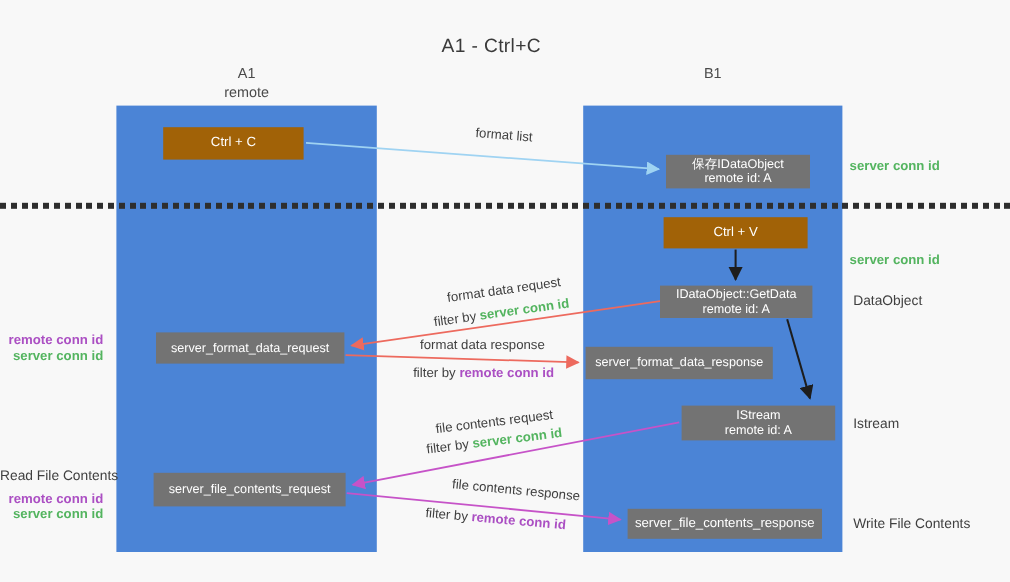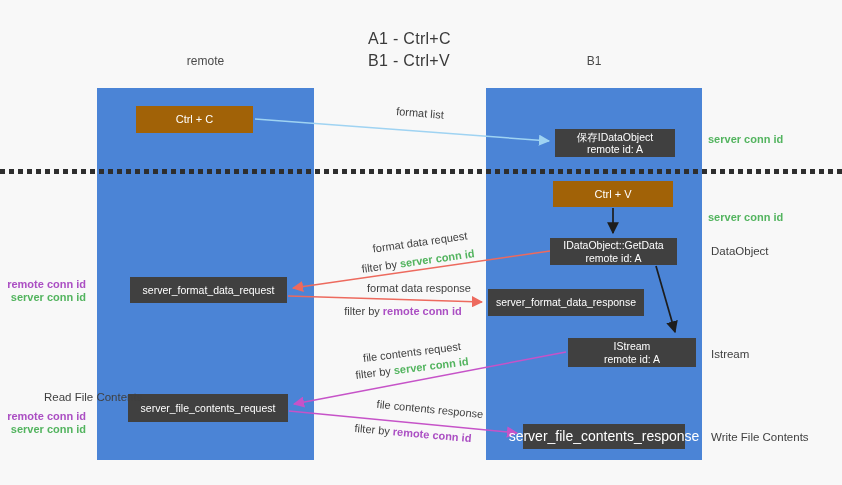--- a/index.html
+++ b/index.html
@@ -17,45 +17,45 @@
   .hdr-b{left:486px;width:216px;}
 
   .dotted{position:absolute;left:0;top:169px;width:842px;height:5px;
     background:repeating-linear-gradient(90deg,#2e2e2e 0 5px,transparent 5px 9px);}
 
   svg#arrows{position:absolute;left:0;top:0;z-index:2;}
 
   .box{position:absolute;z-index:3;display:flex;flex-direction:column;align-items:center;justify-content:center;
        color:#fff;text-align:center;font-size:11px;line-height:1.18;}
   .box.green{background:#a16207;}
-  .box.orange{background:#404040;}
+  .box.orange{background:#737373;}
   .box .ln{display:block;font-size:10.5px;}
   .box .single{font-size:11px;}
 
   .elabel{position:absolute;z-index:4;font-size:11px;color:#3f3f3f;text-align:center;white-space:nowrap;}
   .id-green{color:#53b45f;font-weight:bold;}
   .id-purple{color:#ab4fc3;font-weight:bold;}
 
   .side{position:absolute;z-index:4;font-size:11px;white-space:nowrap;font-weight:bold;line-height:13px;}
   .side.gray{color:#3f3f3f;font-weight:normal;font-size:11.5px;}
   .side.green{color:#53b45f;}
   .side.purple{color:#ab4fc3;}
   .left-align{left:0;width:86px;text-align:right;}
 </style>
 </head>
 <body>
 
 <div id="stage">
 
   <div class="title">
     <div>A1 - Ctrl+C</div>
-    <div>B1 - Ctrl+V</div>
   </div>
 
   <div class="hdr hdr-a">
+    <div>A1</div>
     <div>remote</div>
   </div>
   <div class="hdr hdr-b">
     <div>B1</div>
   </div>
 
   <div class="lane lane-a"></div>
   <div class="lane lane-b"></div>
 
   <div class="dotted"></div>
@@ -113,31 +113,31 @@
   <div class="box orange" style="left:568px;top:338px;width:128px;height:29px;">
     <span class="ln">IStream</span>
     <span class="ln">remote id: A</span>
   </div>
 
   <div class="box orange" style="left:128px;top:394px;width:160px;height:28px;">
     <span class="single" style="font-size:10.5px;">server_file_contents_request</span>
   </div>
 
   <div class="box orange" style="left:523px;top:424px;width:162px;height:25px;">
-    <span class="single" style="font-size:14px;">server_file_contents_response</span>
+    <span class="single" style="font-size:11px;">server_file_contents_response</span>
   </div>
 
   <div class="elabel" style="left:360px;top:107px;width:120px;transform:rotate(4.5deg);">format list</div>
 
   <div class="elabel" style="left:345px;top:236px;width:150px;transform:rotate(-8deg);">format data request</div>
   <div class="elabel" style="left:338px;top:255px;width:160px;transform:rotate(-8deg);">
     <span>filter by </span><span class="id-green">server conn id</span>
   </div>
 
-  <div class="elabel" style="left:354px;top:282px;width:130px;">format data response</div>
+  <div class="elabel" style="left:337px;top:282px;width:130px;">format data response</div>
   <div class="elabel" style="left:338px;top:305px;width:130px;">
     <span>filter by </span><span class="id-purple">remote conn id</span>
   </div>
 
   <div class="elabel" style="left:352px;top:346px;width:120px;transform:rotate(-7deg);">file contents request</div>
   <div class="elabel" style="left:342px;top:362px;width:140px;transform:rotate(-7deg);">
     <span>filter by </span><span class="id-green">server conn id</span>
   </div>
 
   <div class="elabel" style="left:365px;top:403px;width:130px;transform:rotate(5.5deg);">file contents response</div>
@@ -146,17 +146,17 @@
   </div>
 
   <div class="side green" style="left:708px;top:133px;">server conn id</div>
   <div class="side green" style="left:708px;top:211px;">server conn id</div>
   <div class="side gray" style="left:711px;top:245px;">DataObject</div>
   <div class="side gray" style="left:711px;top:348px;">Istream</div>
   <div class="side gray" style="left:711px;top:431px;">Write File Contents</div>
 
   <div class="side purple left-align" style="top:278px;">remote conn id</div>
   <div class="side green left-align" style="top:291px;">server conn id</div>
-  <div class="side gray left-align" style="top:391px;padding-left:44px;">Read File Contents</div>
+  <div class="side gray left-align" style="top:391px;">Read File Contents</div>
   <div class="side purple left-align" style="top:410px;">remote conn id</div>
   <div class="side green left-align" style="top:423px;">server conn id</div>
 
 </div>
 
 </body></html>

